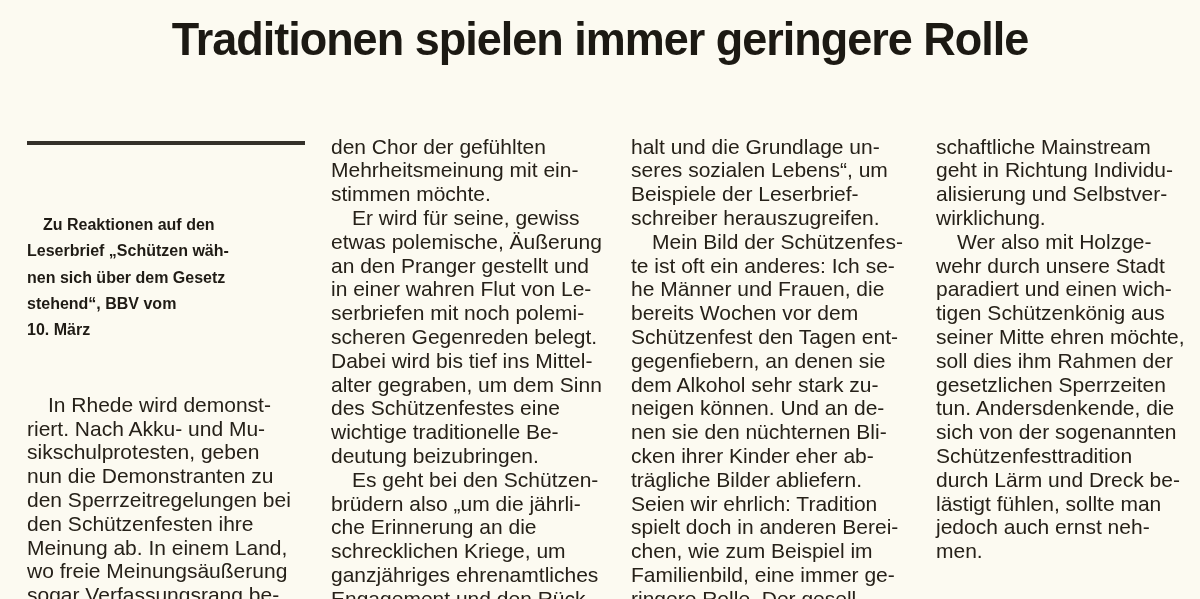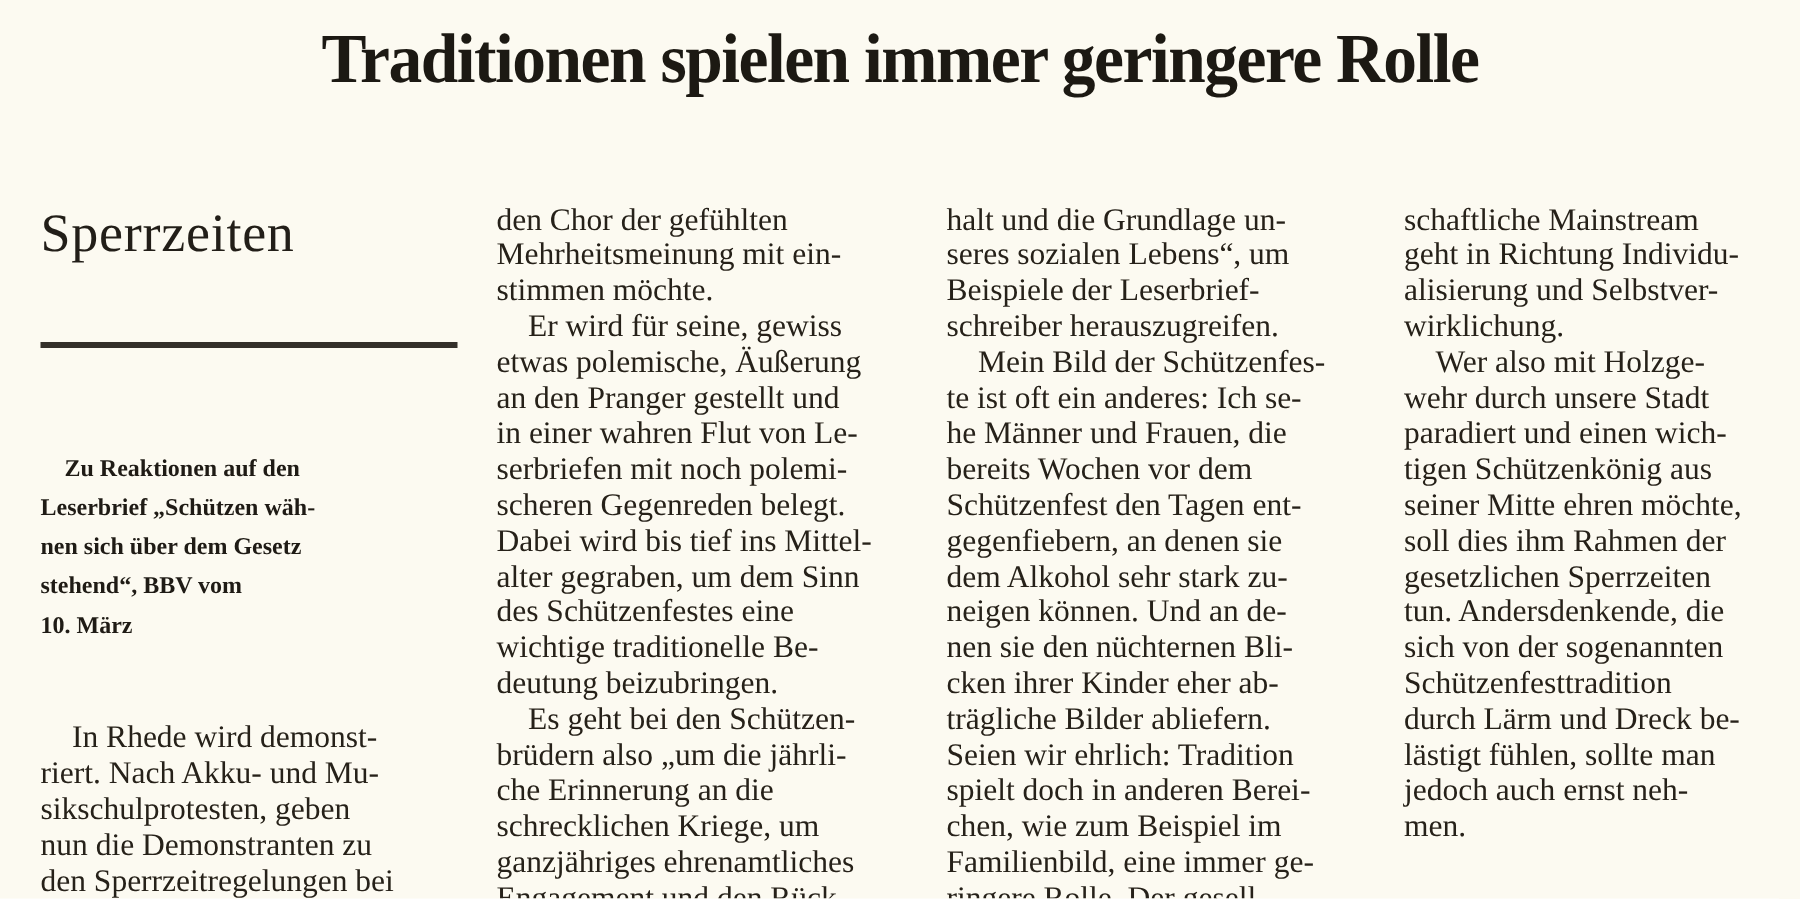--- a/index.html
+++ b/index.html
@@ -1,21 +1,21 @@
 <!DOCTYPE html>
 <html lang="de"><head>
 <meta charset="utf-8">
 <style>
   html,body{margin:0;padding:0;}
   .page{
     position:relative;
     width:1200px;height:599px;
     background:#fcfaf1;
     overflow:hidden;
-    font-family:Liberation Serif, serif;
+    font-family:Liberation Sans, sans-serif;
     color:#211d17;
   }
   .headline{
     position:absolute;top:14px;left:0;width:100%;
     margin:0;
     text-align:center;
     font-size:45px;line-height:50px;font-weight:bold;
     letter-spacing:-1px;
     color:#1c1913;
     transform:scaleY(1.04);
@@ -51,21 +51,20 @@
   .col-1 .bodytext{margin-top:2px;}
 </style>
 </head>
 <body>
 
 <div class="page">
 
   <h1 class="headline">Traditionen spielen immer geringere Rolle</h1>
 
   <div class="col col-1">
-    <div class="kicker">Sperrzeiten</div>
     <div class="rule"></div>
     <div class="intro"> Zu Reaktionen auf den
 Leserbrief „Schützen wäh-
 nen sich über dem Gesetz
 stehend“, BBV vom
 10. März</div>
     <div class="bodytext"> In Rhede wird demonst-
 riert. Nach Akku- und Mu-
 sikschulprotesten, geben
 nun die Demonstranten zu

